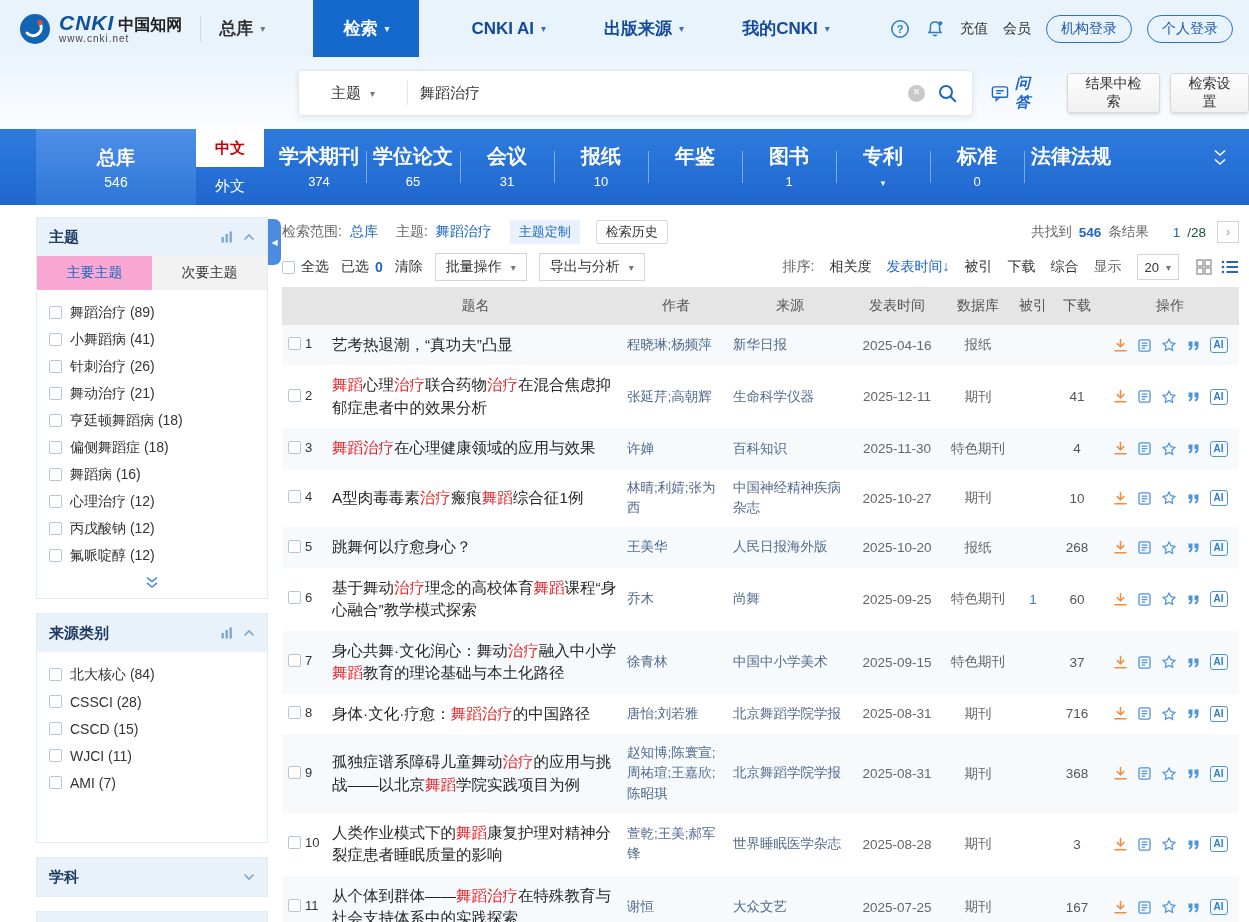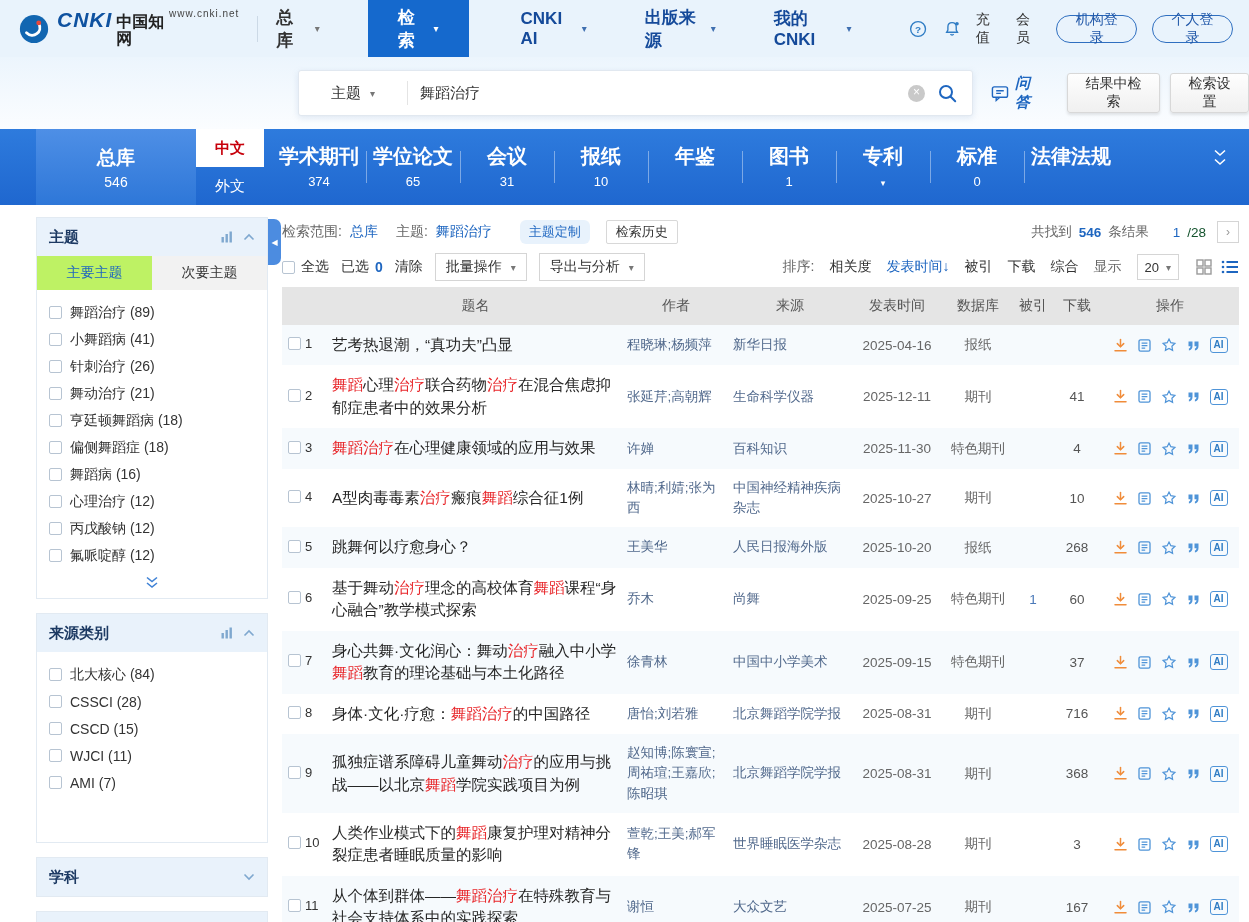--- a/index.html
+++ b/index.html
@@ -2,21 +2,21 @@
 <html><head>
 <meta charset="utf-8">
 <style>
   * { margin:0; padding:0; box-sizing:border-box; }
   html,body { width:1249px; height:922px; overflow:hidden; background:#fff;
     font-family:"Liberation Sans","DejaVu Sans",sans-serif; }
 
   
   .topbar { height:57px; background:#e9f3fc; display:flex; align-items:center; padding:0 16px 0 18px; }
   .logo { display:flex; align-items:center; gap:7px; }
-  .logo-texts { display:flex; flex-direction:row; line-height:1.05; }
+  .logo-texts { display:flex; flex-direction:column; line-height:1.05; }
   .logo-row1 { display:flex; align-items:baseline; gap:4px; }
   .logo-cnki { font-size:21px; font-weight:bold; font-style:italic; color:#0f52a0; letter-spacing:1px; }
   .logo-cn { font-size:16px; font-weight:bold; color:#222; }
   .logo-url { font-size:10px; color:#444; letter-spacing:1px; }
   .header-sep { width:1px; height:26px; background:#ccd9e6; margin:0 18px; }
   .library { font-size:17px; font-weight:bold; color:#333; display:flex; align-items:center; gap:7px; }
   .caret { font-size:10px; color:#777; }
   .main-nav { display:flex; align-items:center; height:100%; margin-left:48px; }
   .nav-item { font-size:17px; font-weight:bold; color:#154a9a; margin-right:58px; display:flex; align-items:center; gap:7px; cursor:pointer; }
   .nav-item .caret { color:#3f6fb0; }
@@ -66,32 +66,32 @@
     border-radius:0 7px 7px 0; display:flex; align-items:center; justify-content:center; color:#fff; font-size:8px; cursor:pointer; }
 
   
   .sidebar { width:232px; flex:none; }
   .side-section { border:1px solid #e2eaf2; margin-bottom:14px; background:#fff; }
   .side-header { height:38px; background:#e9f2fb; display:flex; align-items:center; padding:0 12px; gap:8px; }
   .side-title { font-size:15px; font-weight:bold; color:#1d3a63; }
   .side-icons { margin-left:auto; display:flex; align-items:center; gap:9px; }
   .topic-tabs { display:flex; }
   .topic-tab { flex:1; height:34px; display:flex; align-items:center; justify-content:center; font-size:14px; cursor:pointer; }
-  .topic-tab.active { color:#1e66c0; background:#bef264; }
+  .topic-tab.active { color:#1e66c0; background:#f9a8d4; }
   .topic-tab.inactive { color:#333; background:#f2f2f2; }
   .chk-list { padding:9px 12px 4px; }
   .chk-item { display:flex; align-items:center; gap:8px; height:27px; font-size:14px; color:#333; cursor:pointer; white-space:nowrap; }
   .chk { width:13px; height:13px; border:1px solid #b7c4d2; border-radius:2px; background:#fff; flex:none; display:inline-block; }
   .expand-more { display:flex; justify-content:center; padding:3px 0 9px; cursor:pointer; }
 
   
   .main { flex:1; min-width:0; }
   .crumb-row { display:flex; align-items:center; height:30px; font-size:14px; color:#666; gap:8px; }
   .link-blue { color:#1e66c0; cursor:pointer; }
-  .chip-blue { background:#e8f2fc; color:#1e66c0; padding:3px 9px; font-size:13px; border-radius:6px; margin-left:20px; cursor:pointer; }
+  .chip-blue { background:#e8f2fc; color:#1e66c0; padding:3px 9px; font-size:13px; border-radius:0; margin-left:10px; cursor:pointer; }
   .chip-plain { border:1px solid #d8d8d8; background:#fff; color:#333; padding:2px 9px; font-size:13px; border-radius:2px; margin-left:8px; cursor:pointer; }
   .crumb-right { margin-left:auto; display:flex; align-items:center; gap:7px; font-size:13.5px; }
   .found-num { color:#1e66c0; font-weight:bold; }
   .page-cur { color:#1e66c0; }
   .page-total { color:#14532d; }
   .page-next { width:22px; height:22px; border:1px solid #d5d5d5; display:flex; align-items:center; justify-content:center;
     color:#999; font-size:12px; cursor:pointer; margin-left:4px; }
 
   .toolbar { display:flex; align-items:center; height:40px; font-size:14px; color:#333; gap:12px; }
   .tb-item { display:flex; align-items:center; gap:6px; cursor:pointer; }

